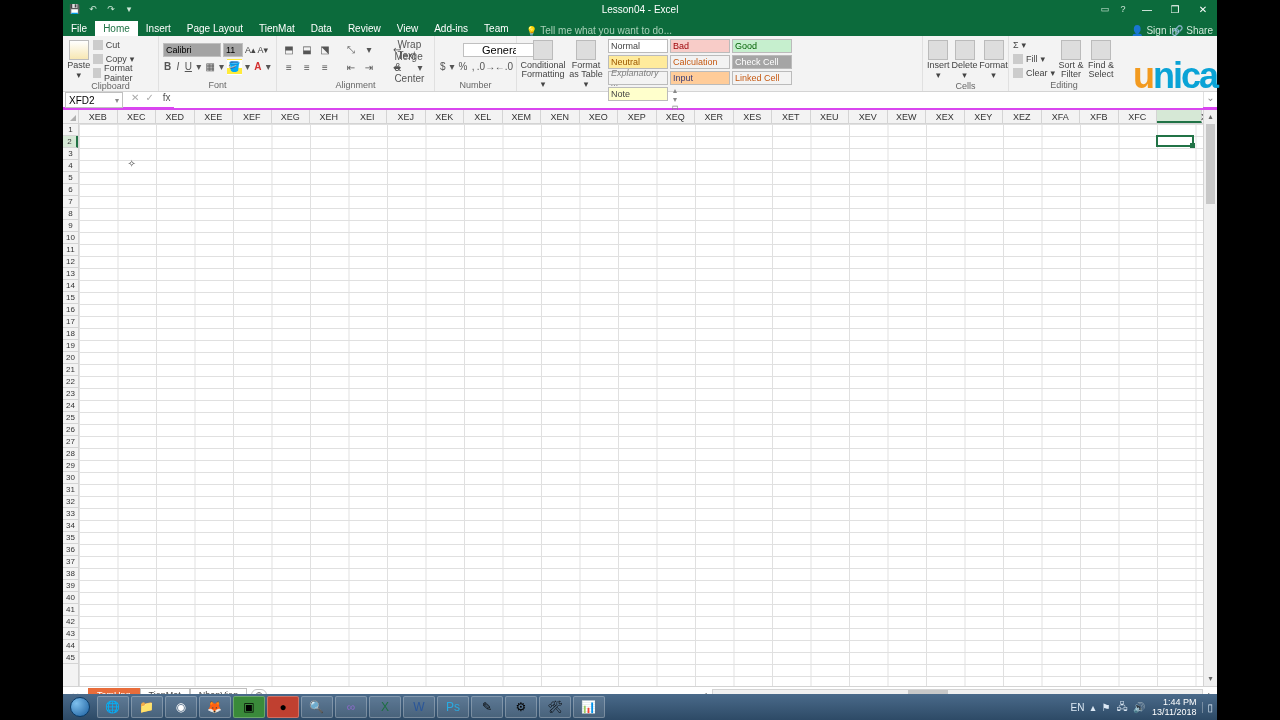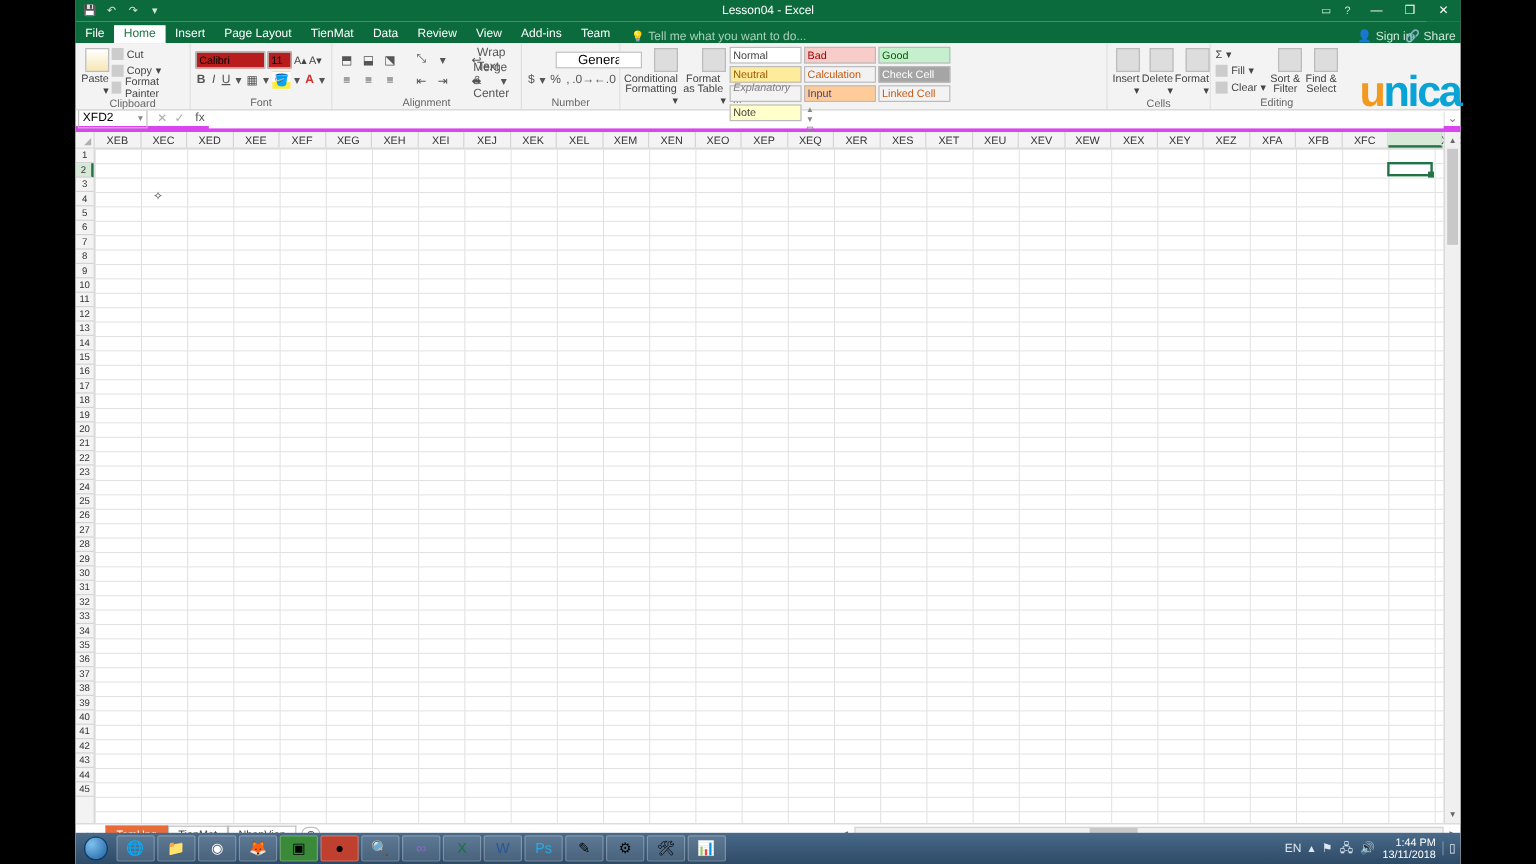--- a/index.html
+++ b/index.html
@@ -28,43 +28,43 @@
   .signin { position:absolute; right:40px; color:#cfe8d8; font-size:10px; display:flex; gap:8px;}
   .signin span:first-child::before{content:"👤 ";}
   .share { position:absolute; right:4px; color:#cfe8d8; font-size:10px;}
   .share::before{content:"🔗 ";}
 
   
   .ribbon { height: 56px; background: #f3f3f3; border-bottom: 1px solid #d4d4d4; display: flex; font-size: 9px; color: #444; position:relative;}
   .group { border-right: 1px solid #e0e0e0; padding: 2px 4px 0 4px; display: flex; flex-direction: column; }
   .group .body { flex: 1; display: flex; gap: 2px; }
   .group .label { text-align: center; font-size: 9px; color: #666; height: 12px; line-height:12px;}
-  .bigbtn { width: 28px; display:flex; flex-direction:column; align-items:flex-end; justify-content:flex-start; gap:1px; padding-top:2px;}
+  .bigbtn { width: 28px; display:flex; flex-direction:column; align-items:center; justify-content:flex-start; gap:1px; padding-top:2px;}
   .bigbtn .ic { width: 20px; height: 20px; background: #ddd; border:1px solid #bbb; }
   .bigbtn .txt { font-size: 9px; text-align:center; line-height:9px;}
   .stack { display:flex; flex-direction:column; gap:1px; justify-content:center;}
   .stack .row { display:flex; align-items:center; gap:3px; font-size:9px; height:13px;}
   .miniic { width:10px;height:10px;background:#ccc;display:inline-block;}
   .fontsel { display:flex; gap:2px; align-items:center;}
-  .fontsel input { font-size:9px; height:14px; border:1px solid #c0c0c0; padding:0 2px; background:#b91c1c;}
+  .fontsel input { font-size:9px; height:14px; border:1px solid #c0c0c0; padding:0 2px; background:#a3a3a3;}
   .btnrow { display:flex; gap:2px;}
   .btnrow span { width:16px;height:16px; display:inline-flex;align-items:center;justify-content:center;font-size:10px;color:#555; border:1px solid transparent;}
   .stylecell { width:60px; height:14px; border:1px solid #bbb; font-size:9px; padding:0 2px; display:flex;align-items:center; margin:1px;}
   .stylegrid { display:flex; flex-wrap:wrap; width:196px;}
 
   
   .unica { position:absolute; right:0; top:20px; height:40px; display:flex; align-items:center; font-weight:900; font-size:36px; letter-spacing:-2px; z-index:50; pointer-events:none;}
   .unica span:nth-child(1){color:#f29a1f;}
   .unica span:nth-child(2){color:#0aa3d6;}
   .unica span:nth-child(3){color:#0aa3d6;}
   .unica span:nth-child(4){color:#0aa3d6;}
   .unica span:nth-child(5){color:#0aa3d6;}
 
   
-  .fbar { height: 18px; border-bottom:5px solid #d946ef; display:flex; align-items:center; font-size:10px; background:#fff;}
+  .fbar { height: 18px; border-bottom:3px solid #d946ef; display:flex; font-size:10px; background:#fff;}
   .fbar .namebox { width:58px; height:16px; border:1px solid #c0c0c0; margin:0 2px; padding:0 3px; font-size:10px; display:flex;align-items:center;justify-content:space-between;}
   .fbar .fxbtns { display:flex; gap:6px; padding:0 6px; color:#aaa; font-size:10px;}
   .fbar .fxlabel { color:#555; padding:0 3px; font-size:10px;}
   .fbar .finput { flex:1; height:16px; border:none; font-size:10px; padding:0 2px;}
   .fbar .expand { width:14px; text-align:center; color:#888; border-left:1px solid #e0e0e0;}
 
   
   .gridwrap { flex:1; position:relative; overflow:hidden; background:#fff;}
   .colhdrs { position:absolute; top:0; left:16px; right:14px; height:14px; display:flex; background:#f3f3f3; border-bottom:1px solid #d4d4d4;}
   .colhdrs .ch { width:38.5px; border-right:1px solid #d4d4d4; font-size:9px; text-align:center; line-height:14px; color:#333;}

